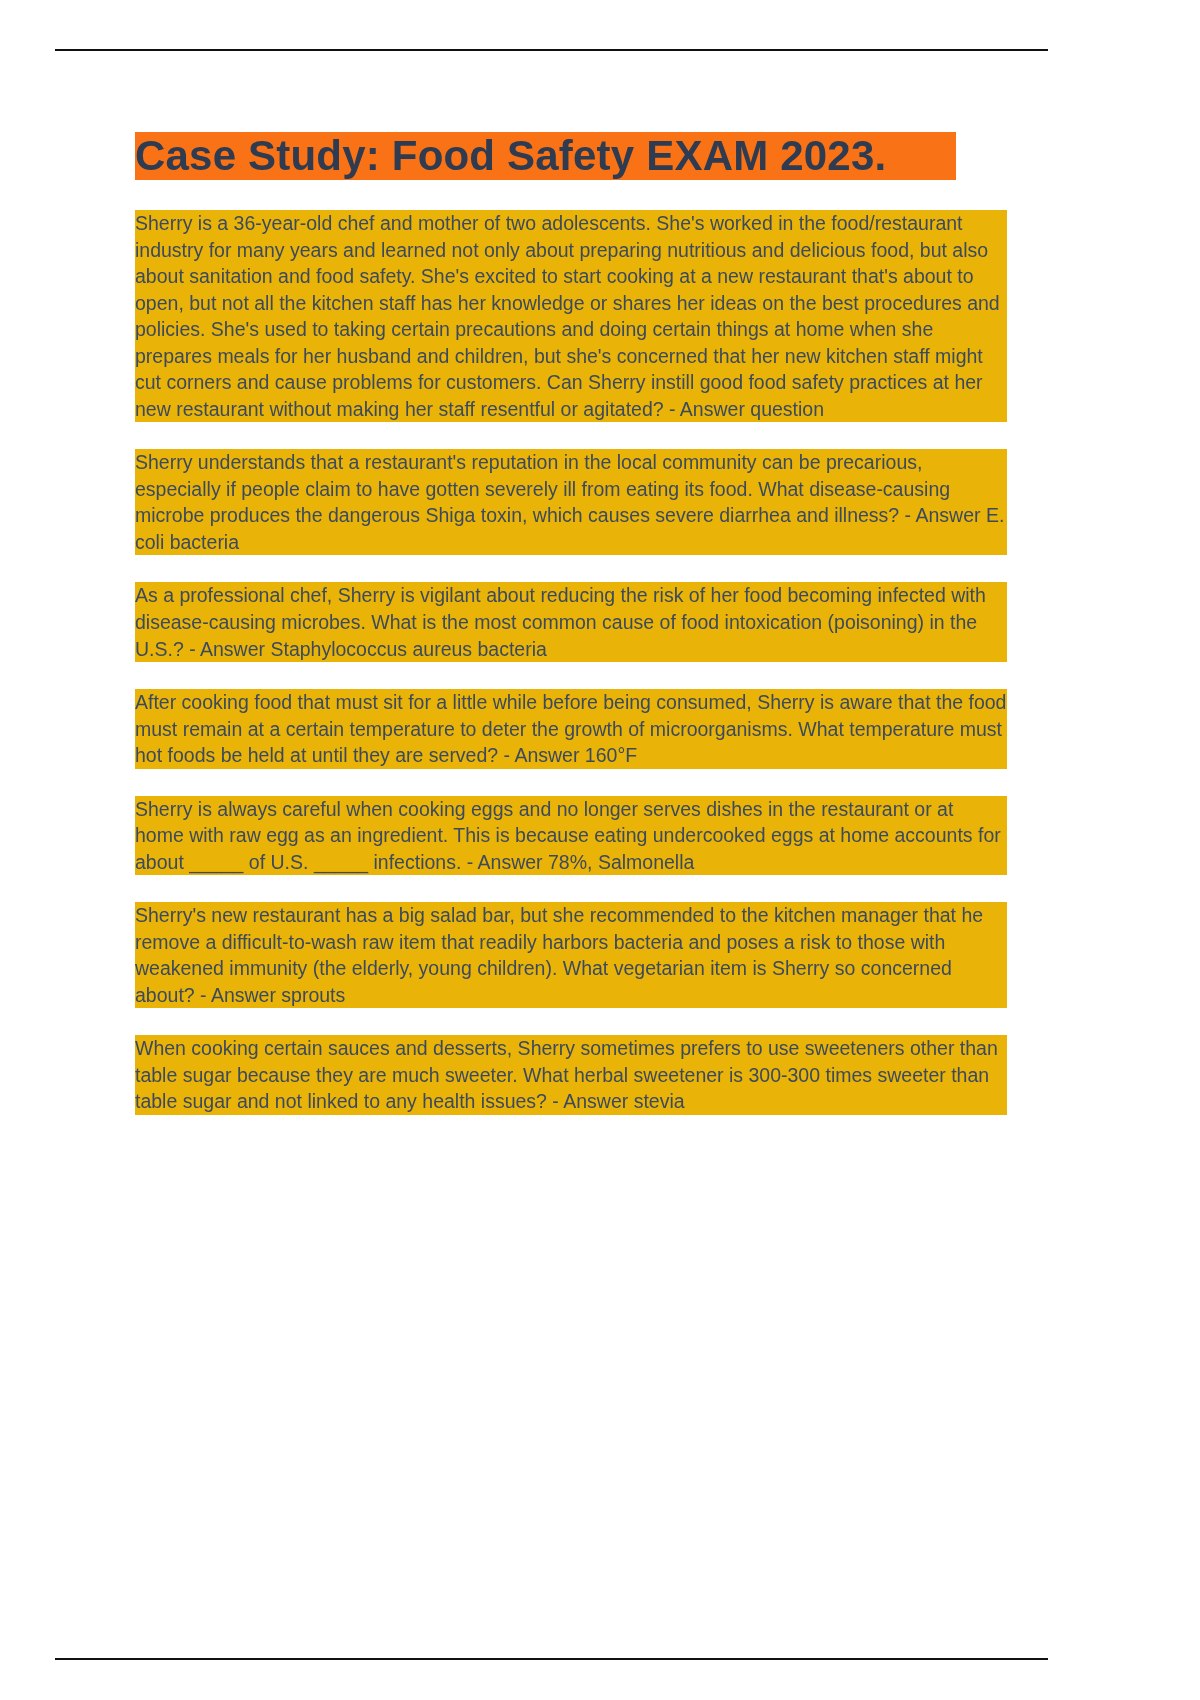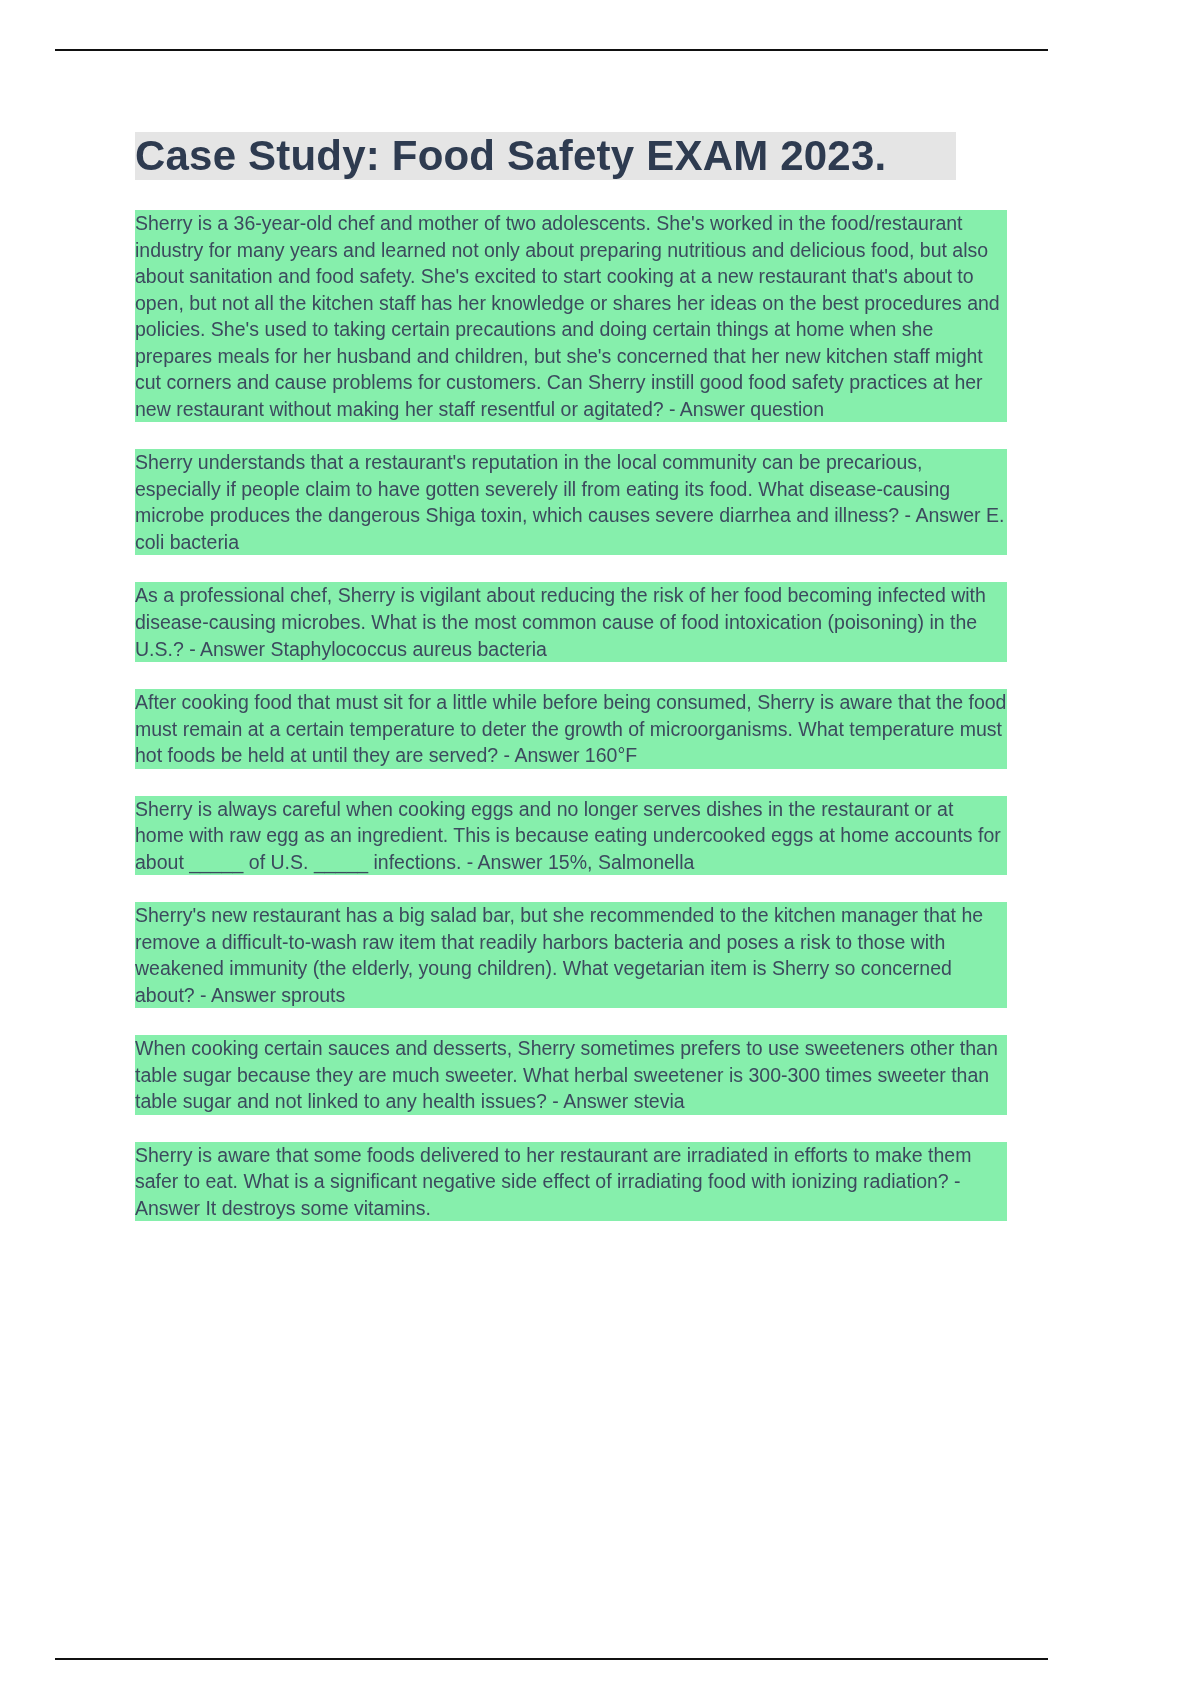--- a/index.html
+++ b/index.html
@@ -35,46 +35,45 @@
     top: 132px;
     width: 872px;
   }
   .doc-title {
     font-size: 42px;
     font-weight: 700;
     color: #2e3b50;
     margin: 0 0 30px 0;
     line-height: 1.15;
     letter-spacing: 0.2px;
-    background: #e5e5e5;
+    background: #f97316;
     display: inline-block;
     padding-right: 70px;
   }
   .para {
     font-size: 19.5px;
     line-height: 1.36;
     color: #3c4a5e;
     margin: 0 0 27px 0;
-    background: #86efac;
+    background: #eab308;
     box-decoration-break: clone;
   }
 </style>
 </head>
 <body>
 
 <div class="page">
   <div class="rule top"></div>
 
   <div class="content">
     <h1 class="doc-title">Case Study: Food Safety EXAM 2023.</h1>
 
     <p class="para">Sherry is a 36-year-old chef and mother of two adolescents. She's worked in the food/restaurant industry for many years and learned not only about preparing nutritious and delicious food, but also about sanitation and food safety. She's excited to start cooking at a new restaurant that's about to open, but not all the kitchen staff has her knowledge or shares her ideas on the best procedures and policies. She's used to taking certain precautions and doing certain things at home when she prepares meals for her husband and children, but she's concerned that her new kitchen staff might cut corners and cause problems for customers. Can Sherry instill good food safety practices at her new restaurant without making her staff resentful or agitated? - Answer question</p>
     <p class="para">Sherry understands that a restaurant's reputation in the local community can be precarious, especially if people claim to have gotten severely ill from eating its food. What disease-causing microbe produces the dangerous Shiga toxin, which causes severe diarrhea and illness? - Answer E. coli bacteria</p>
     <p class="para">As a professional chef, Sherry is vigilant about reducing the risk of her food becoming infected with disease-causing microbes. What is the most common cause of food intoxication (poisoning) in the U.S.? - Answer Staphylococcus aureus bacteria</p>
     <p class="para">After cooking food that must sit for a little while before being consumed, Sherry is aware that the food must remain at a certain temperature to deter the growth of microorganisms. What temperature must hot foods be held at until they are served? - Answer 160°F</p>
-    <p class="para">Sherry is always careful when cooking eggs and no longer serves dishes in the restaurant or at home with raw egg as an ingredient. This is because eating undercooked eggs at home accounts for about _____ of U.S. _____ infections. - Answer 15%, Salmonella</p>
+    <p class="para">Sherry is always careful when cooking eggs and no longer serves dishes in the restaurant or at home with raw egg as an ingredient. This is because eating undercooked eggs at home accounts for about _____ of U.S. _____ infections. - Answer 78%, Salmonella</p>
     <p class="para">Sherry's new restaurant has a big salad bar, but she recommended to the kitchen manager that he remove a difficult-to-wash raw item that readily harbors bacteria and poses a risk to those with weakened immunity (the elderly, young children). What vegetarian item is Sherry so concerned about? - Answer sprouts</p>
     <p class="para">When cooking certain sauces and desserts, Sherry sometimes prefers to use sweeteners other than table sugar because they are much sweeter. What herbal sweetener is 300-300 times sweeter than table sugar and not linked to any health issues? - Answer stevia</p>
-    <p class="para">Sherry is aware that some foods delivered to her restaurant are irradiated in efforts to make them safer to eat. What is a significant negative side effect of irradiating food with ionizing radiation? - Answer It destroys some vitamins.</p>
   </div>
 
   <div class="rule bottom"></div>
 </div>
 
 </body></html>

